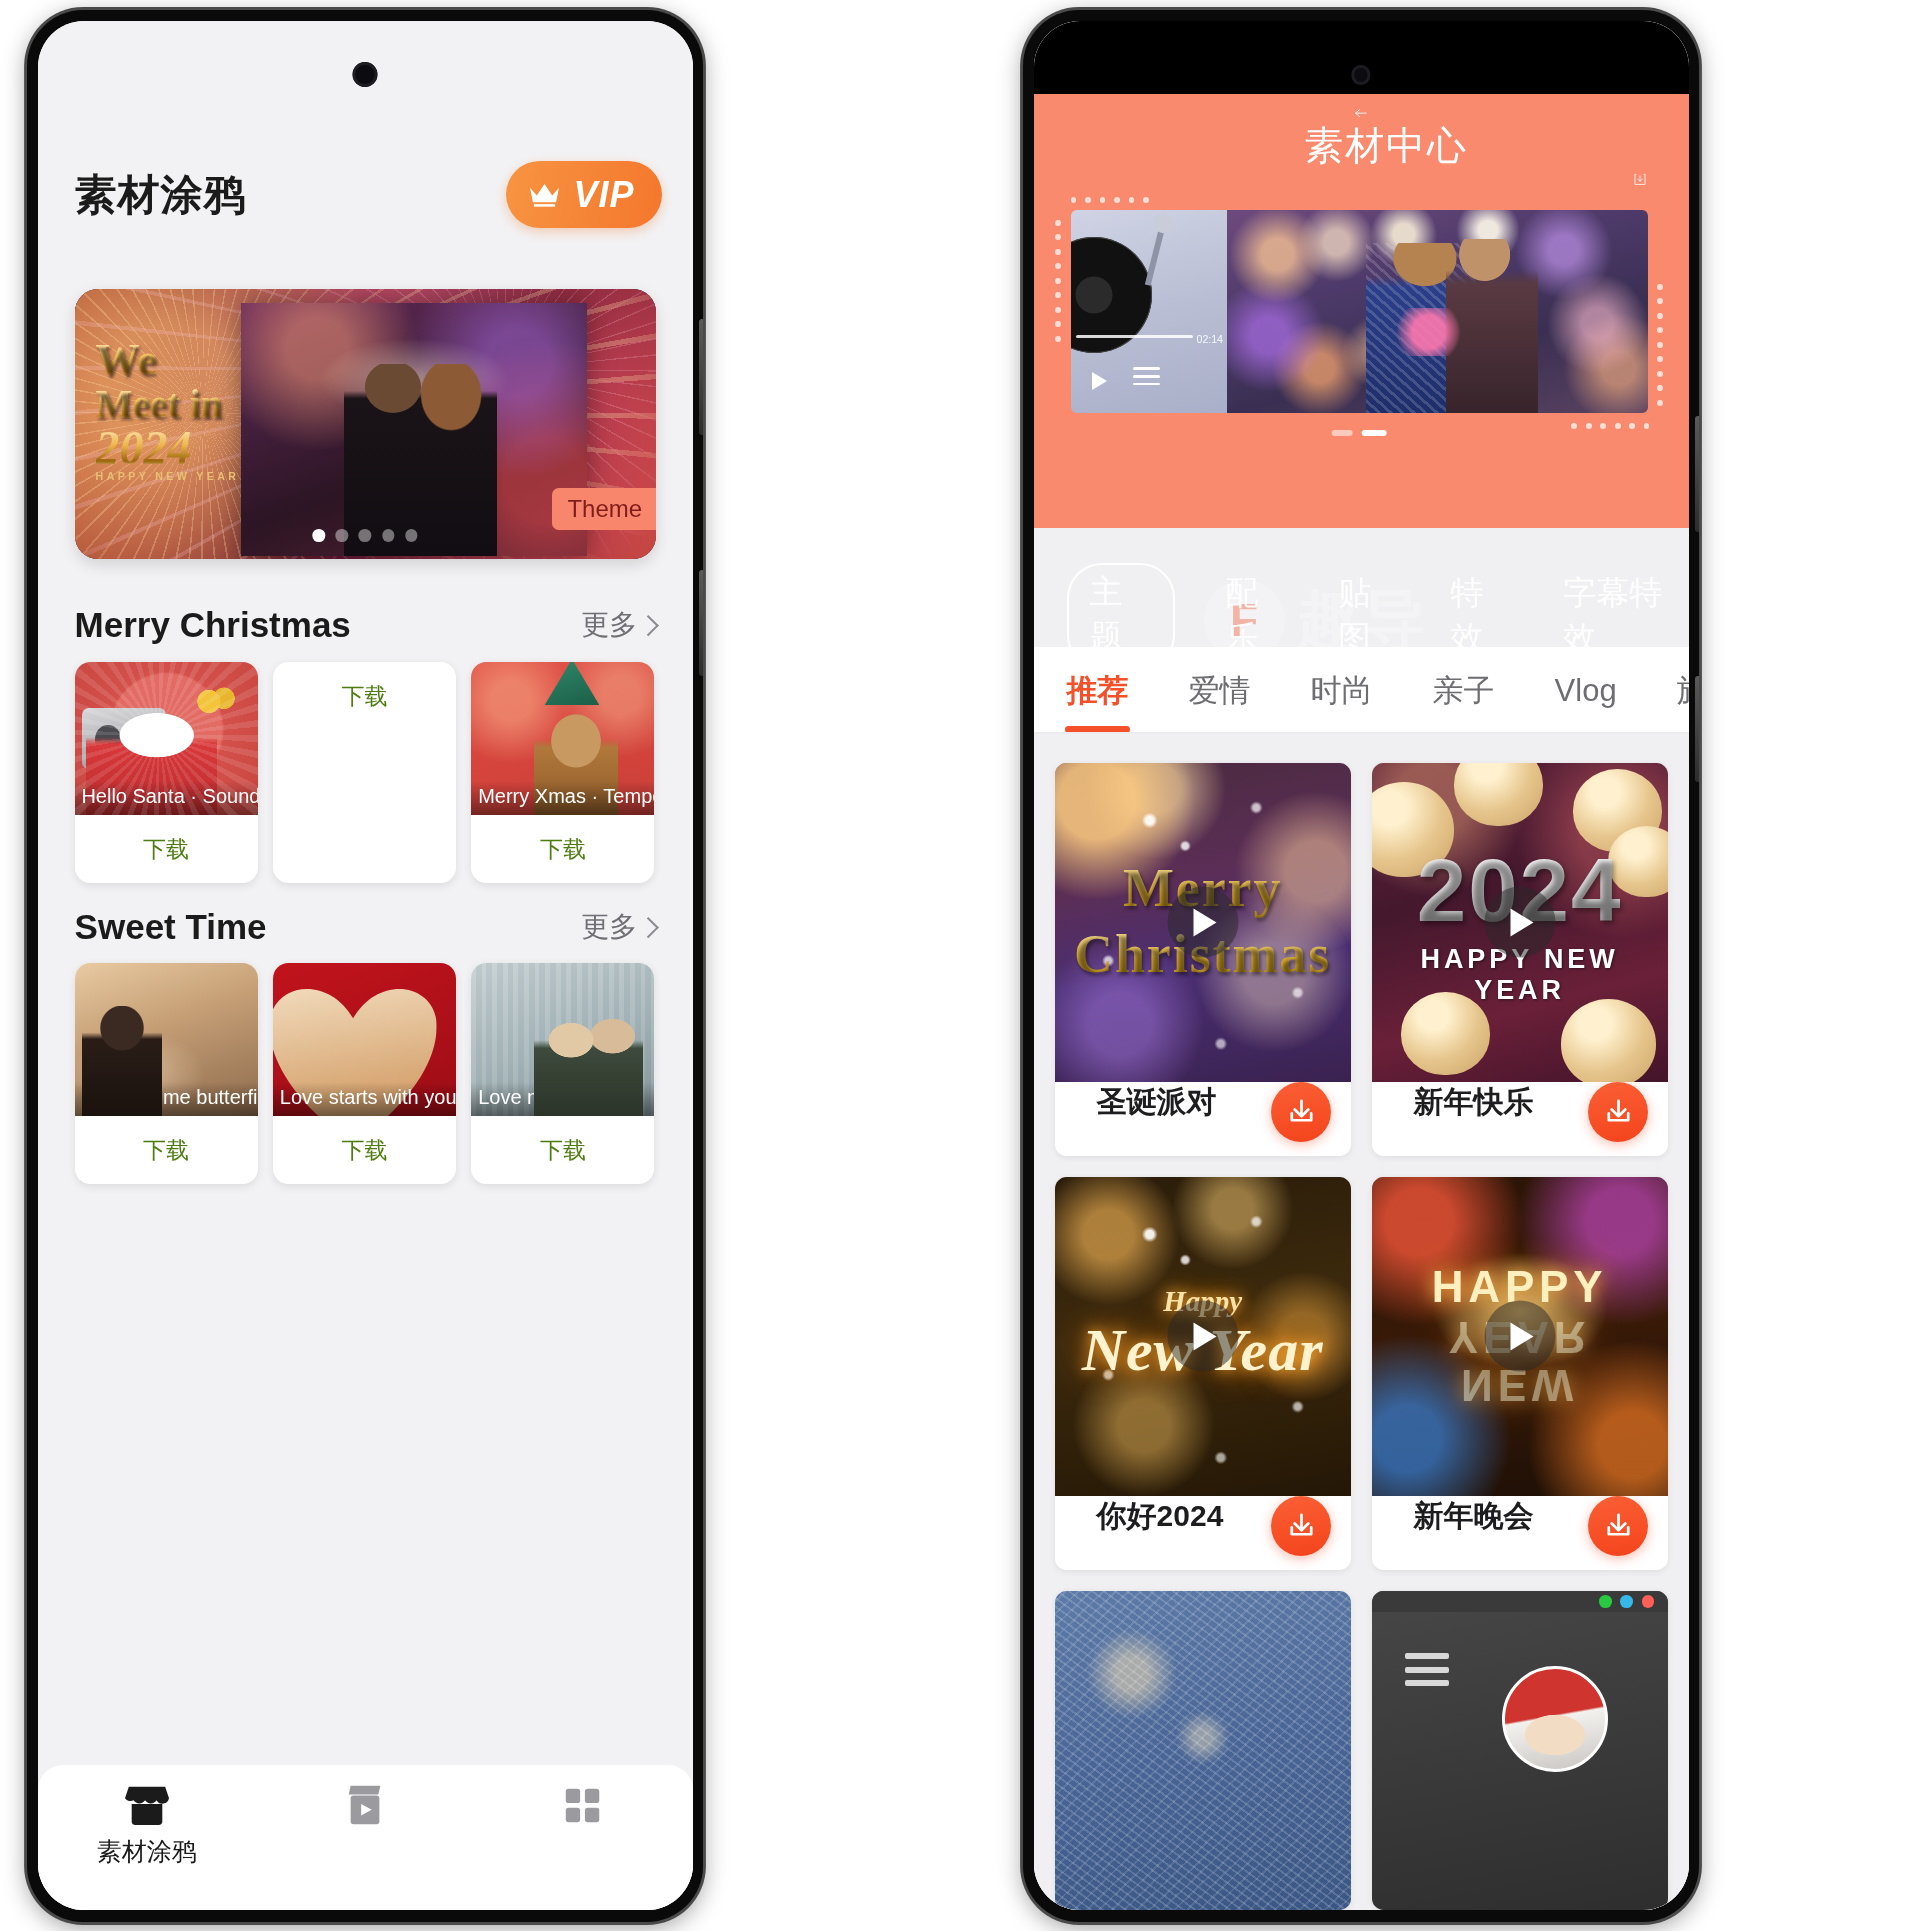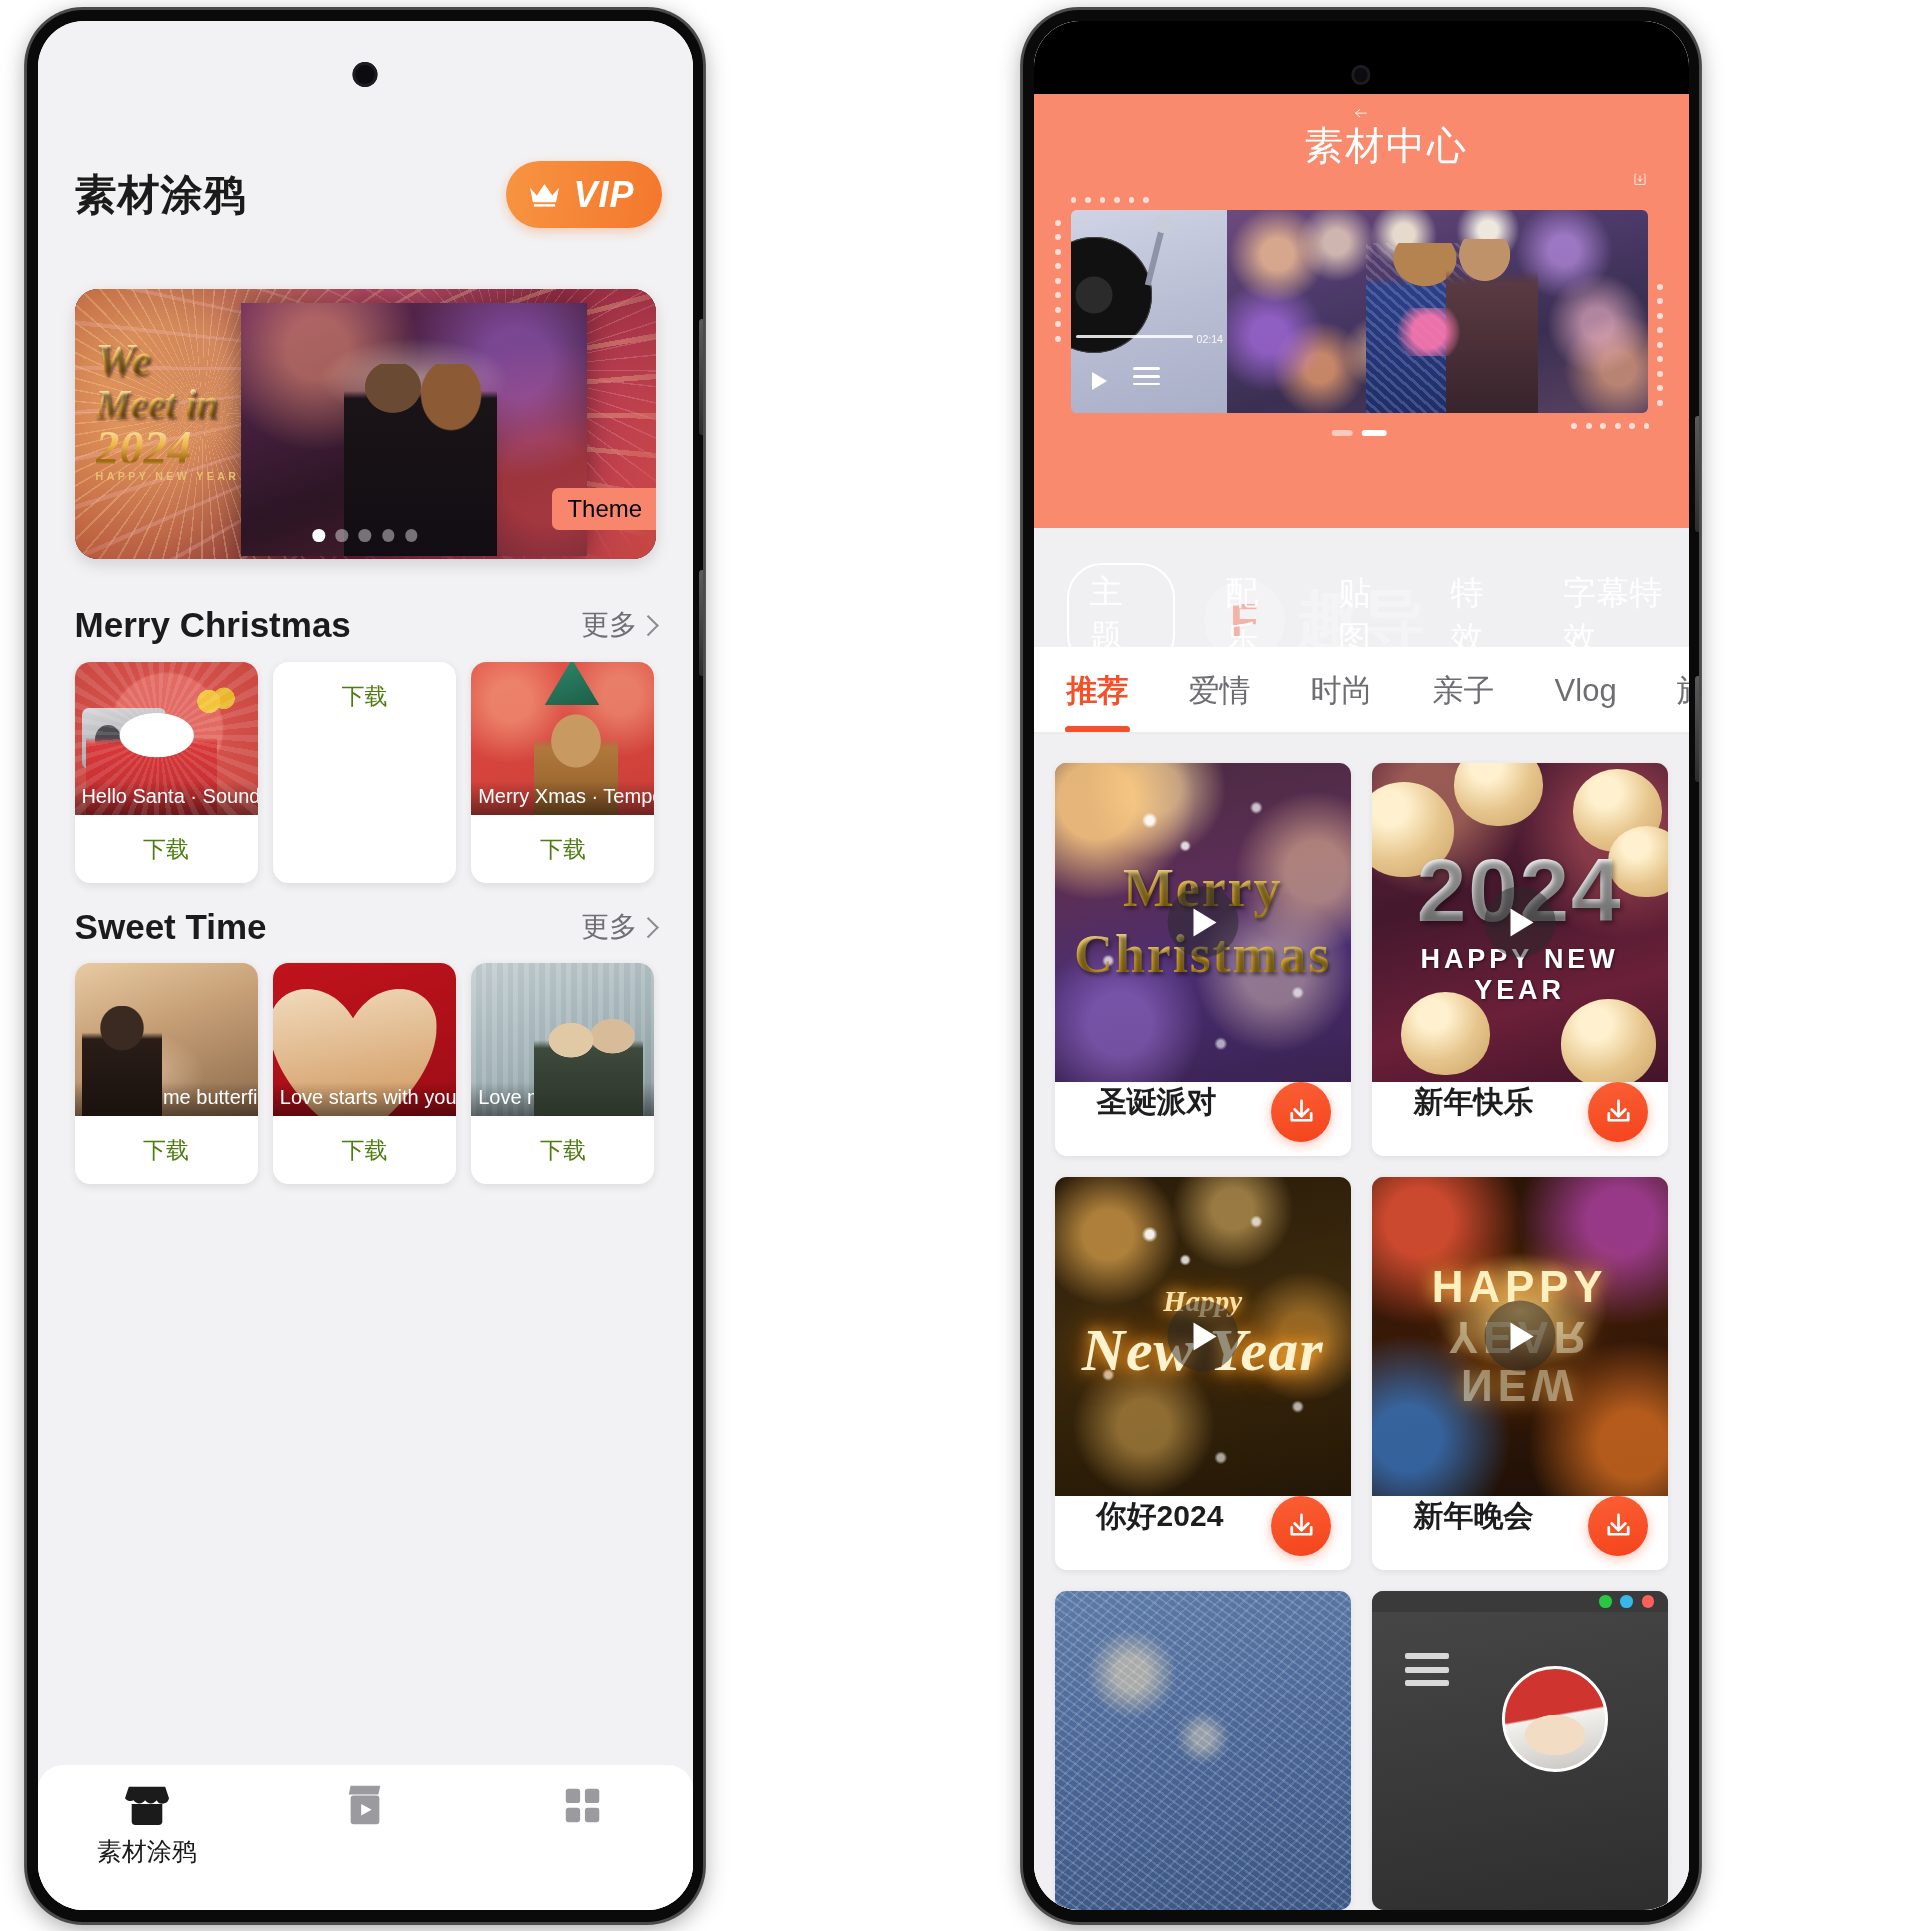--- a/index.html
+++ b/index.html
@@ -94,35 +94,35 @@
       radial-gradient(ellipse 30% 22% at 32% 12%, #6b4a33 60%, transparent 62%),
       radial-gradient(ellipse 32% 30% at 70% 16%, #8c5b35 60%, transparent 63%),
       linear-gradient(180deg, transparent 0 14%, #1a1418 18%, #120d12 100%);
   }
   .ban-text {
     position: absolute; left: 21px; top: 50px; width: 203px;
     font-family: "Liberation Serif", serif;
     line-height: .94;
   }
   .bt1, .bt2 {
-    font-size: 44px; font-weight: 800; font-style: italic;
+    font-size: 44px; font-weight: 800; 
     background: linear-gradient(180deg,#ffeabd 0%,#f2c25a 42%,#b97e1c 78%,#f6d98d 100%);
     -webkit-background-clip: text; background-clip: text; color: transparent;
     text-shadow: 1.9px 2.9px 2.9px rgba(0,0,0,.5);
   }
   .bt2 { font-size: 39px; margin-top: 5.8px; }
   .bt3 {
     font-size: 48px; font-weight: 800; font-style: italic; margin-top: 1.9px;
     background: linear-gradient(180deg,#ffeabd 0%,#eab647 46%,#9d6610 80%,#fae19d 100%);
     -webkit-background-clip: text; background-clip: text; color: transparent;
   }
   .bt4 { font-size: 10.6px; letter-spacing: 3.4px; color: #e7c071; font-weight: 700; margin-top: 1.9px; font-family:"Liberation Sans",sans-serif;}
   .theme-badge {
     position: absolute; right: 0; bottom: 29px;
-    background: #f8866c; color: #000000; font-size: 24px;
+    background: #f8866c; color: #7f1d1d; font-size: 24px;
     padding: 6.8px 13.5px 7.7px 15.4px; border-radius: 6.8px 0 0 6.8px;
   }
   .ban-dots { position: absolute; left: 50%; transform: translateX(-50%); bottom: 17.4px; display: flex; gap: 10.6px; }
   .ban-dots i { width: 12.6px; height: 12.6px; border-radius: 50%; background: rgba(255,255,255,.42); display: block; }
   .ban-dots i.on { background: #ffffff; }
 
   
   .sec-head {
     position: absolute; left: 37px; width: 581px; height: 50px;
     display: flex; align-items: center; justify-content: space-between;

